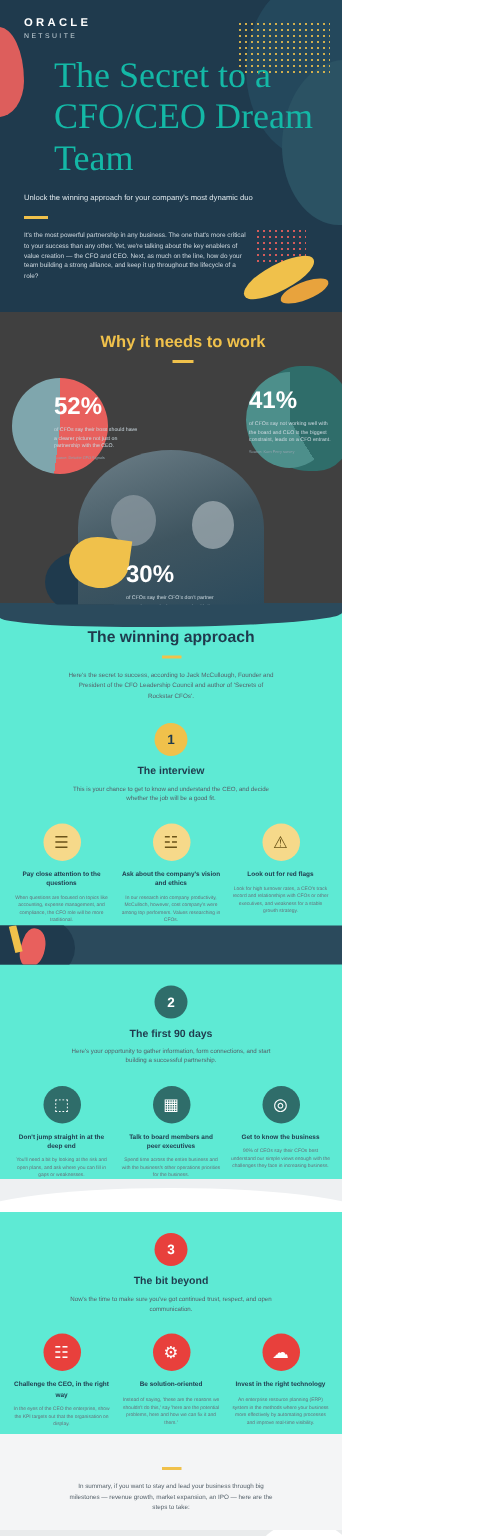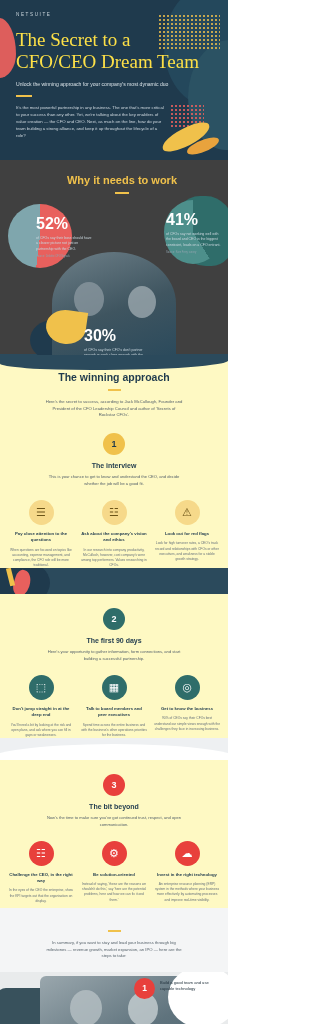--- a/index.html
+++ b/index.html
@@ -31,22 +31,22 @@
   .dots2{position:absolute;right:24px;bottom:32px;width:34px;height:24px;
     background-image:radial-gradient(#e8605d 0.7px, transparent 0.8px);
     background-size:4px 4px;opacity:.9;}
 
   .logo{position:relative;z-index:3;}
   .logo-main{color:#ffffff;font-size:7.5px;letter-spacing:2.2px;font-weight:700;}
   .logo-sub{color:#c8d4db;font-size:4.6px;letter-spacing:1.6px;margin-top:1.5px;}
 
   .hero-title{
     position:relative;z-index:3;
-    color:#fde047;font-family:"Liberation Serif", serif;
-    font-size:19px;line-height:1.16;margin-top:12px;font-weight:400;
+    color:#14b8a6;font-family:"Liberation Serif", serif;
+    font-size:24px;line-height:1.16;margin-top:12px;font-weight:400;margin-left:20px;
   }
   .hero-sub{
     position:relative;z-index:3;
     color:#dbe4e9;font-size:5.1px;margin-top:8px;line-height:1.5;
   }
   .rule{width:16px;height:2px;background:#f0c14b;margin-top:7px;position:relative;z-index:3;}
   .hero-body{
     position:relative;z-index:3;
     color:#cfd9e0;font-size:4.3px;line-height:1.62;margin-top:8px;max-width:150px;
   }
@@ -82,21 +82,21 @@
     width:124px;height:104px;border-radius:50% 50% 0 0;z-index:3;
     background:linear-gradient(160deg,#6d7f88 0%,#3f5560 55%,#2b4a5c 100%);
   }
   .photo-people::before{content:"";position:absolute;left:22px;top:30px;width:30px;height:34px;border-radius:50%;background:#8c9aa1;opacity:.75;}
   .photo-people::after{content:"";position:absolute;right:20px;top:34px;width:28px;height:32px;border-radius:50%;background:#a8b4b9;opacity:.7;}
 
   .yellow-wedge{position:absolute;left:46px;top:150px;width:40px;height:34px;background:#f0c14b;border-radius:50% 0 50% 50%;z-index:3;transform:rotate(8deg);}
   .dk-wedge{position:absolute;left:30px;top:160px;width:46px;height:40px;background:#1f3a4d;border-radius:50% 50% 0 50%;z-index:2;}
 
   
-  .light{background:#fef9c3;position:relative;padding:16px 0 4px;}
+  .light{background:#5eead4;position:relative;padding:16px 0 4px;}
   .curve-top{position:absolute;left:0;top:-1px;width:100%;height:16px;background:#2b4a5c;
     border-radius:0 0 60% 40%;}
   .sec-title{color:#1f3a4d;font-size:10.5px;font-weight:700;text-align:center;position:relative;z-index:3;}
   .sec-rule{width:13px;height:2px;background:#f0c14b;margin:6px auto 0;}
   .sec-intro{color:#55616a;font-size:4.2px;line-height:1.6;text-align:center;margin:8px auto 0;max-width:140px;}
 
   .step-badge{width:22px;height:22px;border-radius:50%;margin:14px auto 0;display:flex;align-items:center;justify-content:center;color:#1f3a4d;font-size:9px;font-weight:700;}
   .badge-y{background:#f0c14b;}
   .badge-t{background:#2f6d6a;color:#fff;}
   .badge-r{background:#e8403c;color:#fff;}
@@ -143,20 +143,21 @@
   <section class="hero">
     <div class="hero-blob-a"></div>
     <div class="hero-blob-b"></div>
     <div class="hero-blob-c"></div>
     <div class="dots"></div>
     <div class="dots2"></div>
     <div class="hero-leaf"></div>
     <div class="hero-leaf2"></div>
 
     <div class="logo">
+      <div class="logo-main">ORACLE</div>
       <div class="logo-sub">NETSUITE</div>
     </div>
 
     <h1 class="hero-title">The Secret to a CFO/CEO Dream Team</h1>
     <div class="hero-sub">Unlock the winning approach for your company's most dynamic duo</div>
     <div class="rule"></div>
     <p class="hero-body">It's the most powerful partnership in any business. The one that's more critical to your success than any other. Yet, we're talking about the key enablers of value creation — the CFO and CEO. Next, as much on the line, how do your team building a strong alliance, and keep it up throughout the lifecycle of a role?</p>
   </section>
 
   <section class="why">

